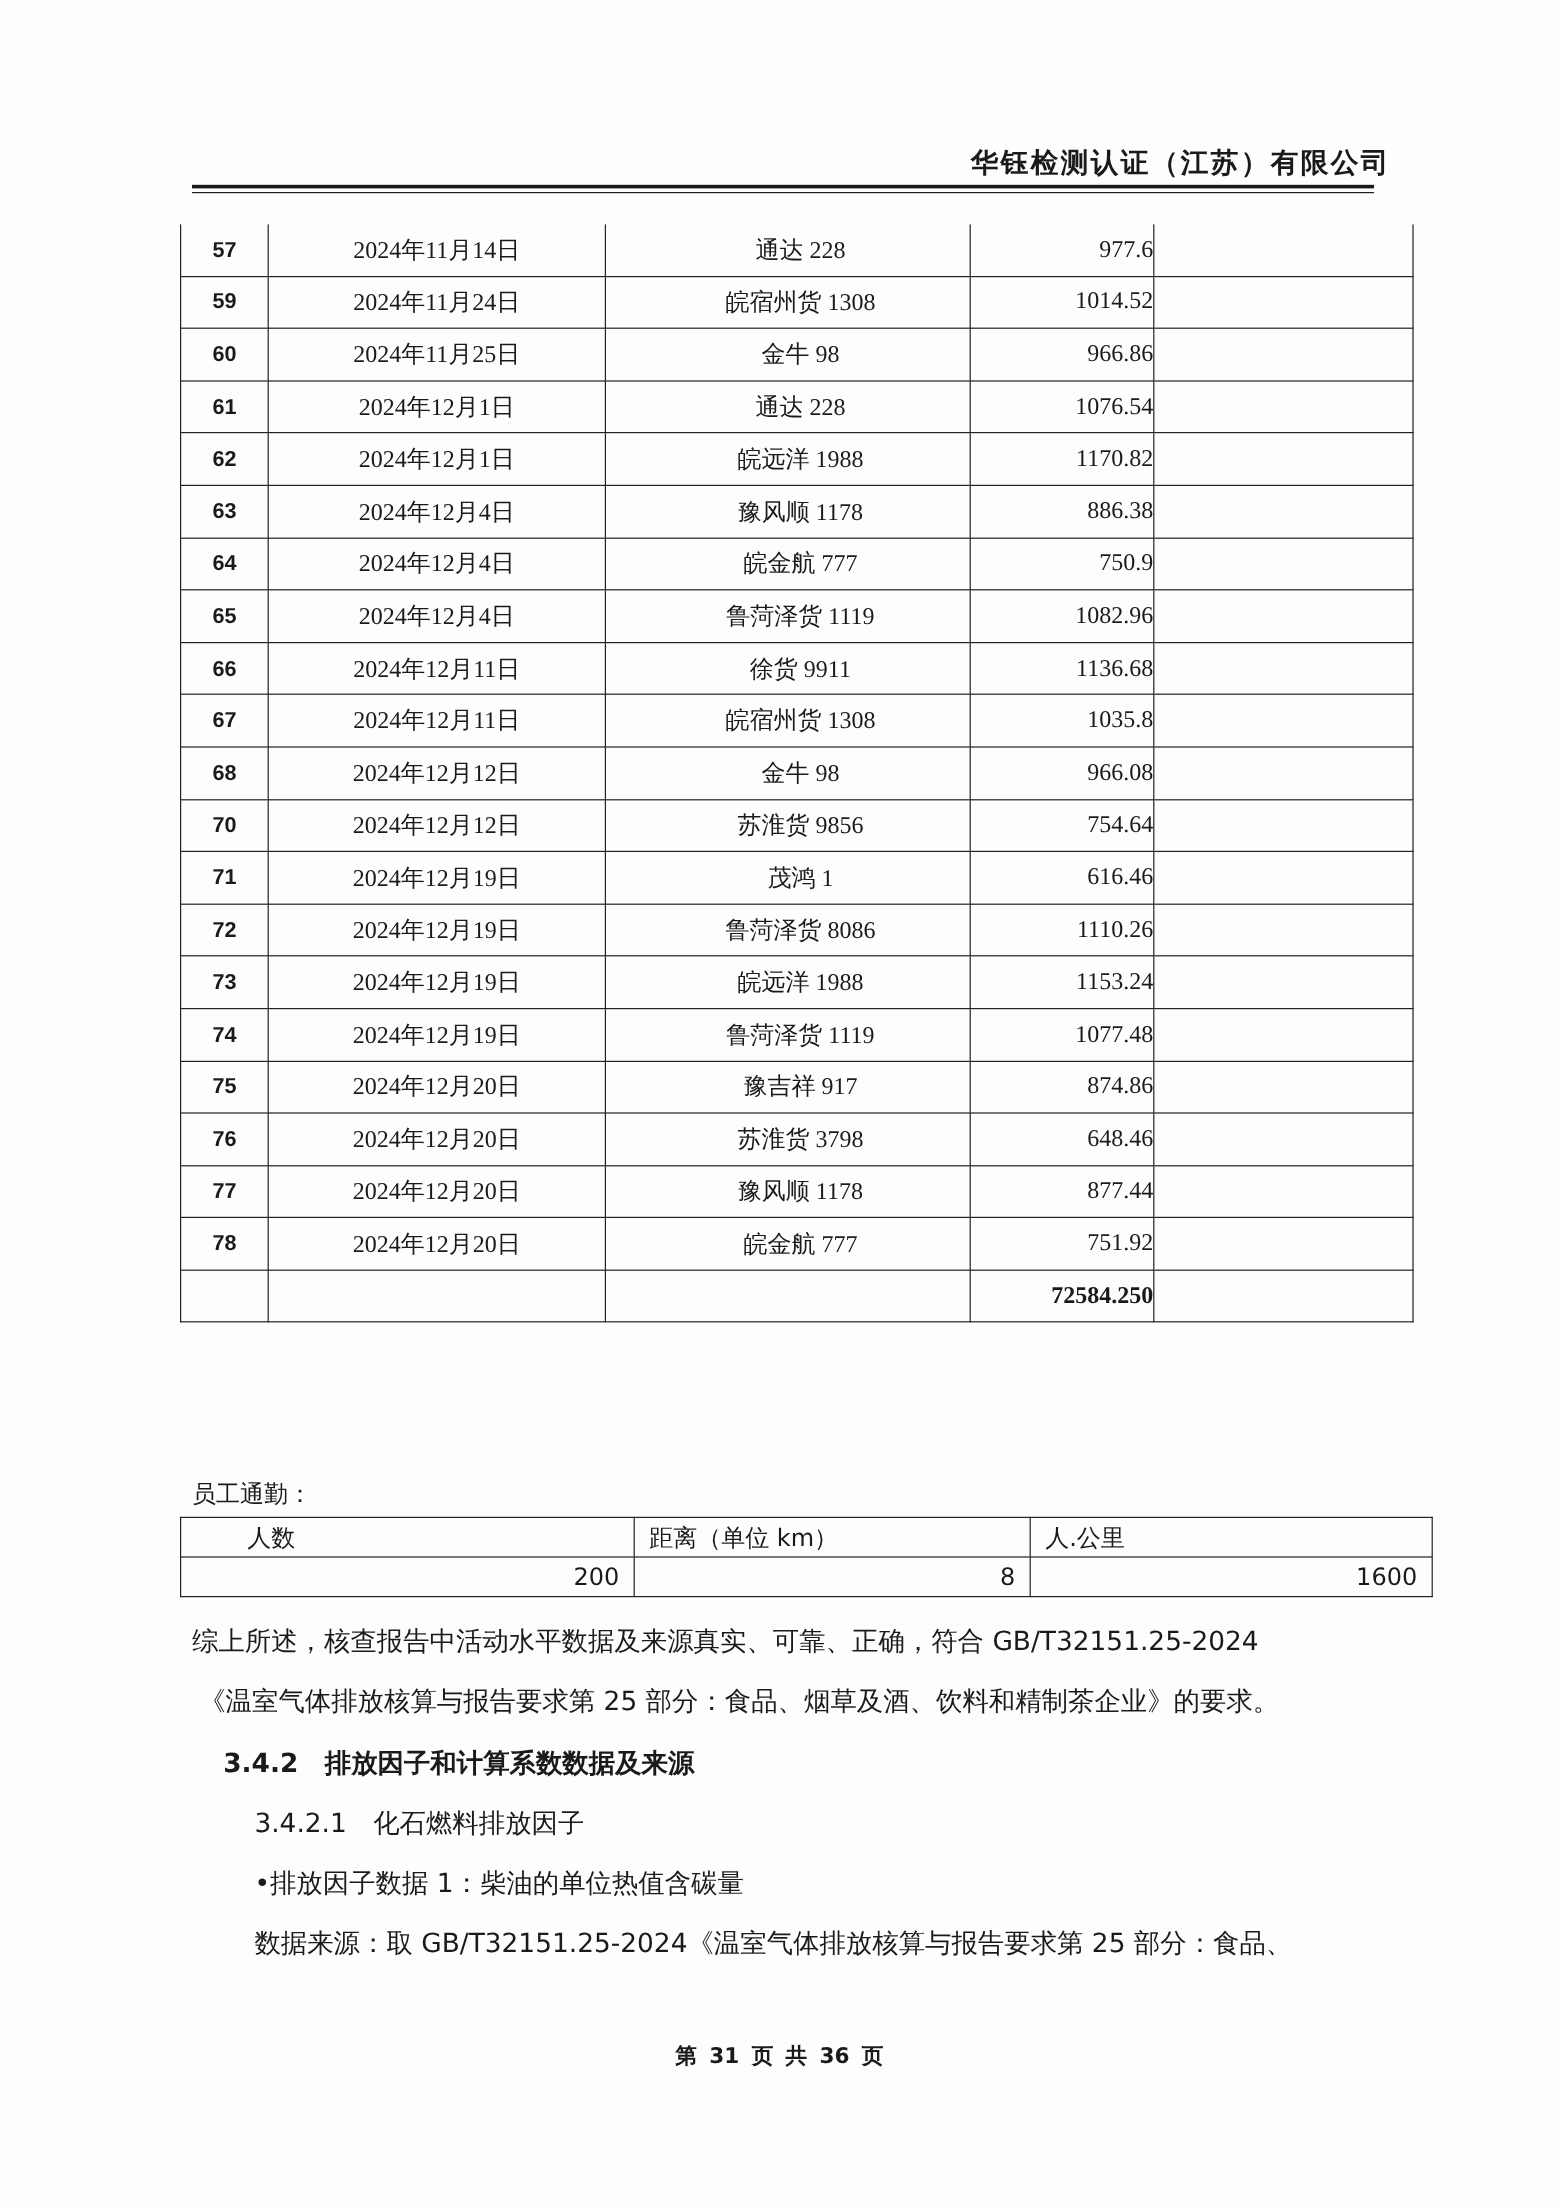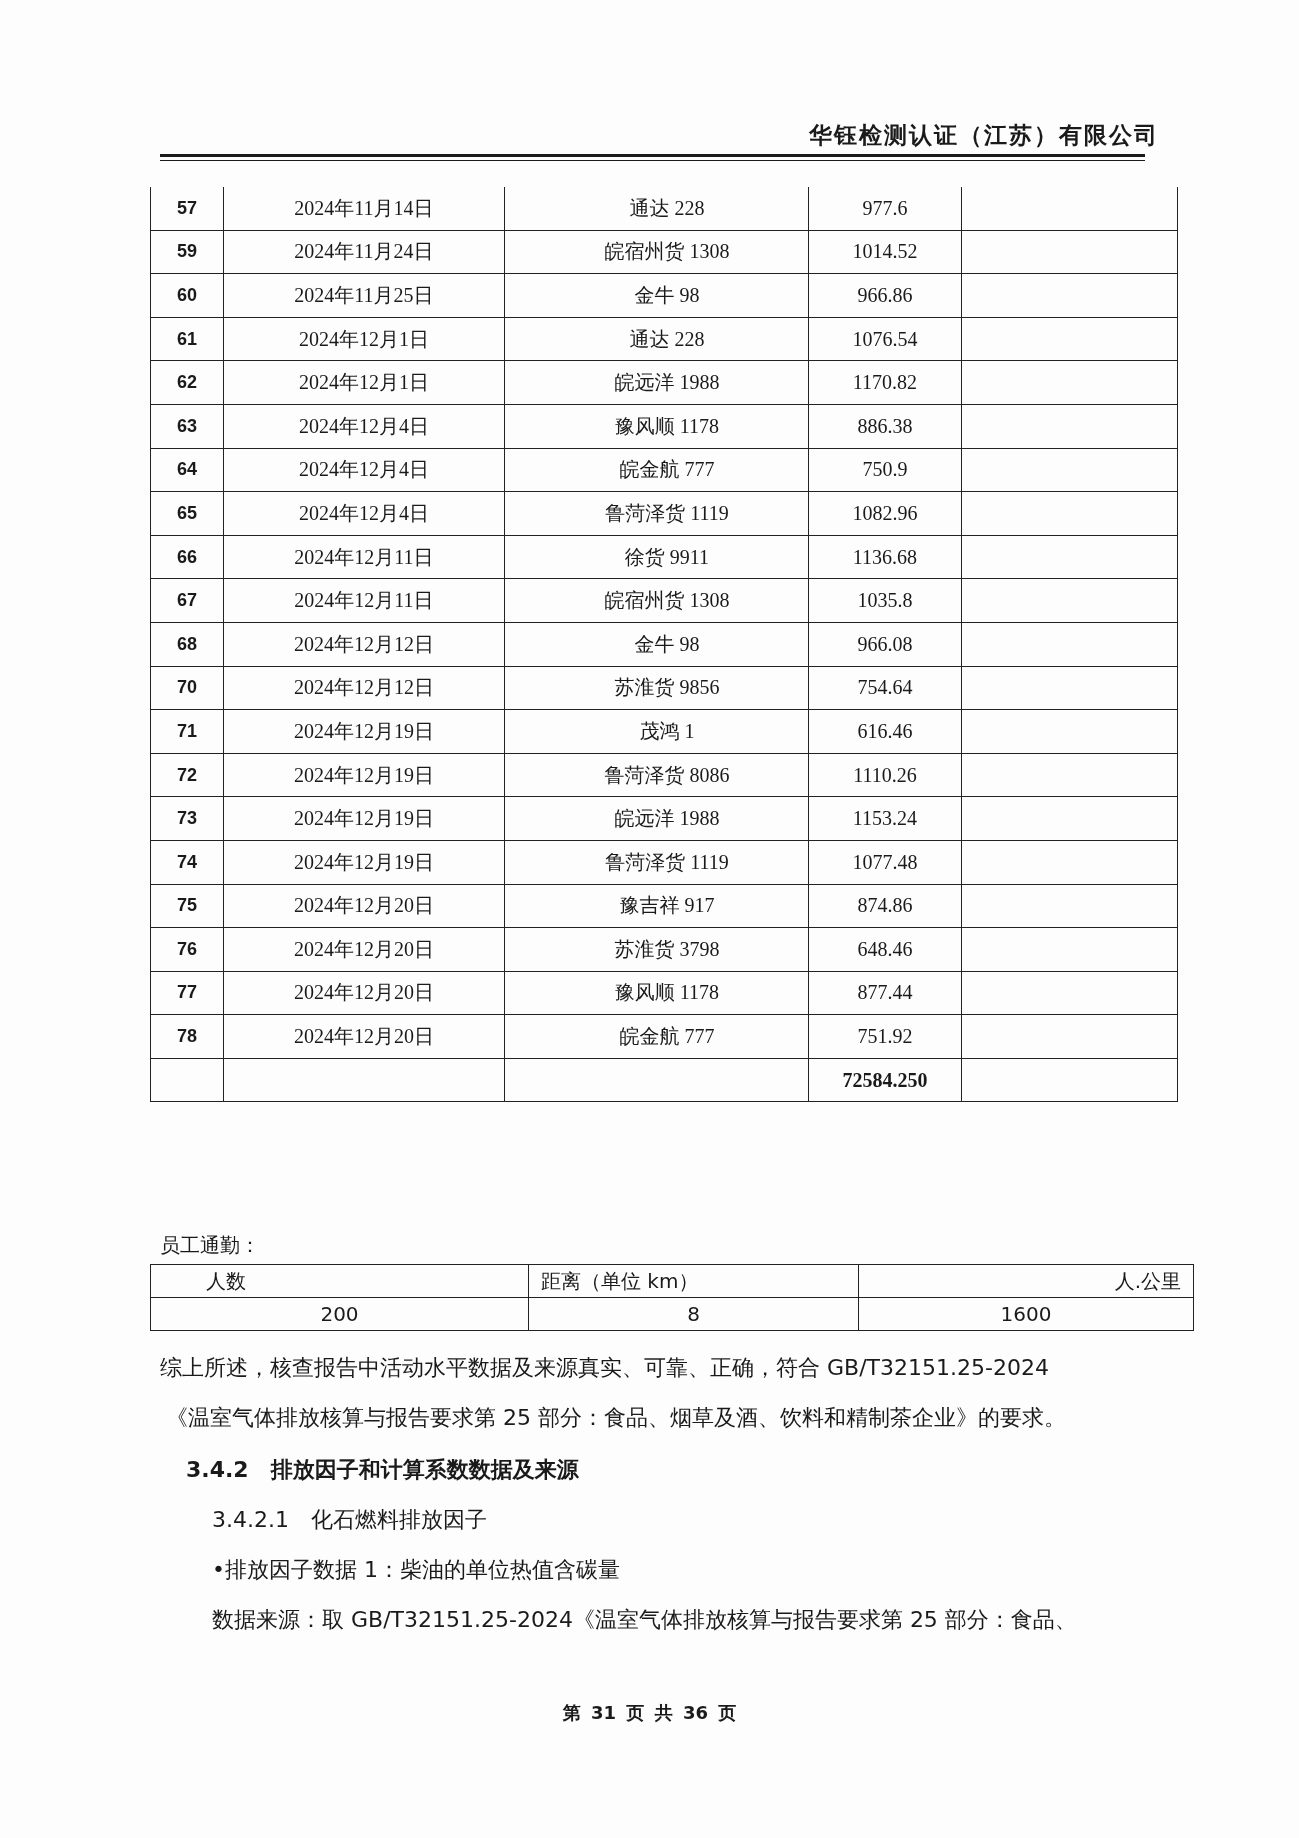--- a/index.html
+++ b/index.html
@@ -26,42 +26,42 @@
     font-size: 20px;
   }
   table.main td {
     border-left: 1.5px solid #222; border-right: 1.5px solid #222;
     border-bottom: 1.5px solid #222;
     height: 42.6px; padding: 0; text-align: center; vertical-align: middle;
   }
   table.main td.c0 { width: 72px; font-size: 18px; font-family: "Liberation Sans", sans-serif; font-weight: bold; }
   table.main td.c1 { width: 280px; }
   table.main td.c2 { width: 282px; padding-left: 21px; }
-  table.main td.c3 { width: 152px; }
+  table.main td.c3 { width: 152px; text-align: right; }
   table.main td.c4 { width: 215px; }
   table.main tr.total td.c3 { font-weight: bold; }
 
   .commute-label {
     position: absolute; left: 160px; top: 1232px;
     font-size: 20px; font-family: "DejaVu Sans", sans-serif; text-align: center;
   }
   table.commute {
     position: absolute; left: 150px; top: 1264px;
     border-collapse: collapse; font-size: 20px;
     font-family: "DejaVu Sans", sans-serif;
   }
   table.commute td {
     border: 1.5px solid #222; height: 32px; padding: 0 12px;
   }
   table.commute td.h { text-align: left; }
   table.commute td.h.first { padding-left: 55px; }
-  table.commute td.v { text-align: center; }
+  table.commute td.v { text-align: right; }
   table.commute td.w0 { width: 310px; }
   table.commute td.w1 { width: 305px; }
-  table.commute td.w2 { width: 310px; text-align: right; }
+  table.commute td.w2 { width: 310px; }
 
   .para {
     position: absolute; left: 160px; font-size: 22px;
     font-family: "DejaVu Sans", sans-serif; white-space: nowrap;
   }
   .p1 { top: 1353px; left: 160px; }
   .p2 { top: 1403px; left: 166px; }
   .h342 { top: 1455px; left: 186px; font-weight: bold; }
   .h3421 { top: 1505px; left: 212px; }
   .bullet { top: 1555px; left: 212px; }

